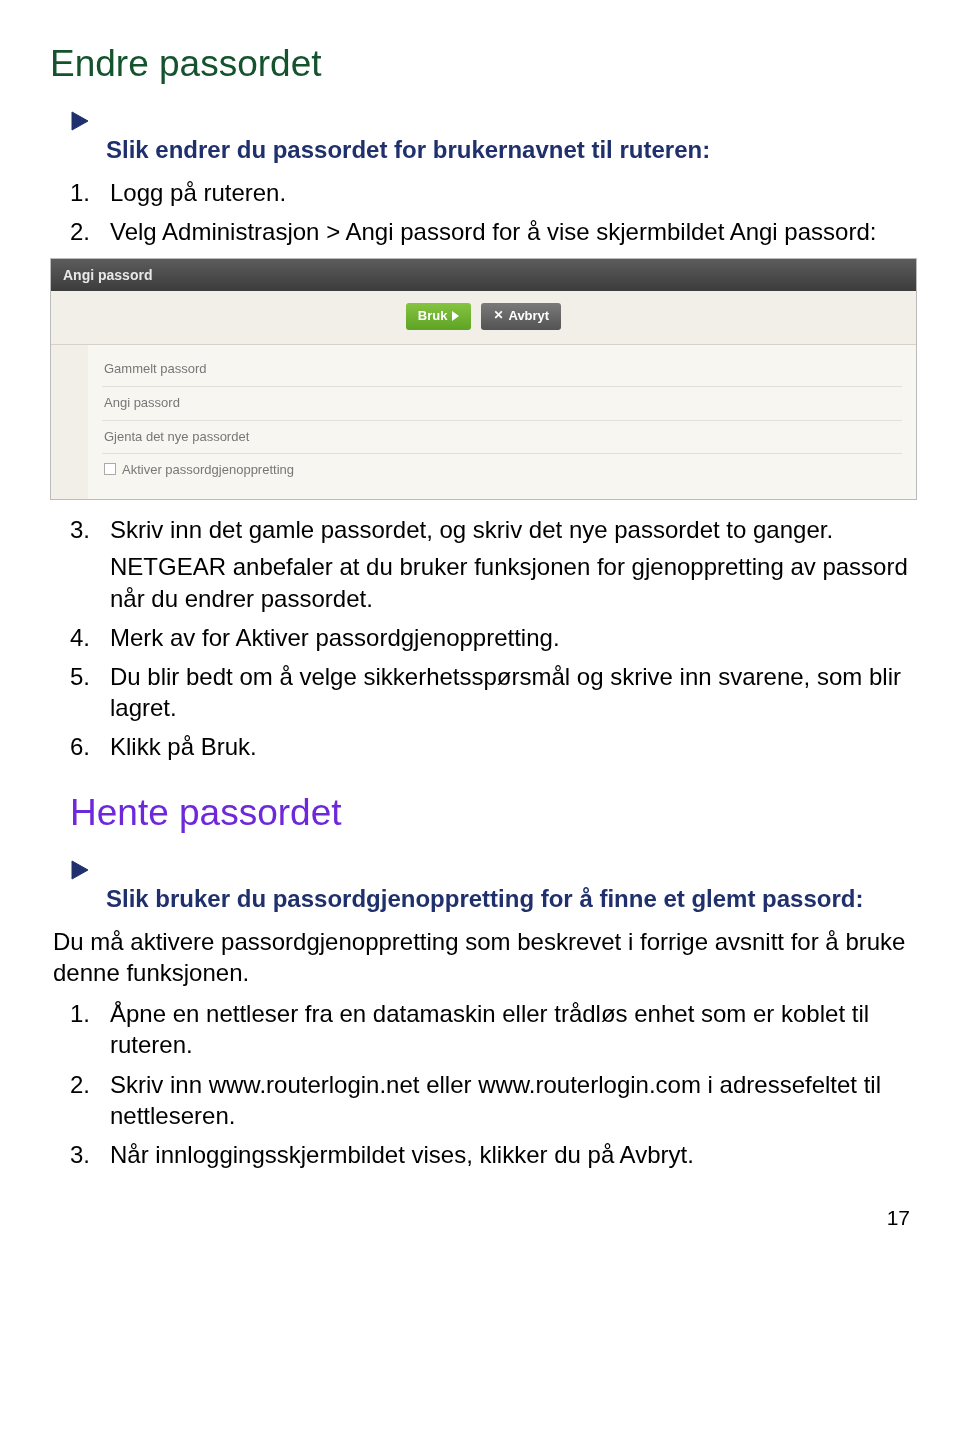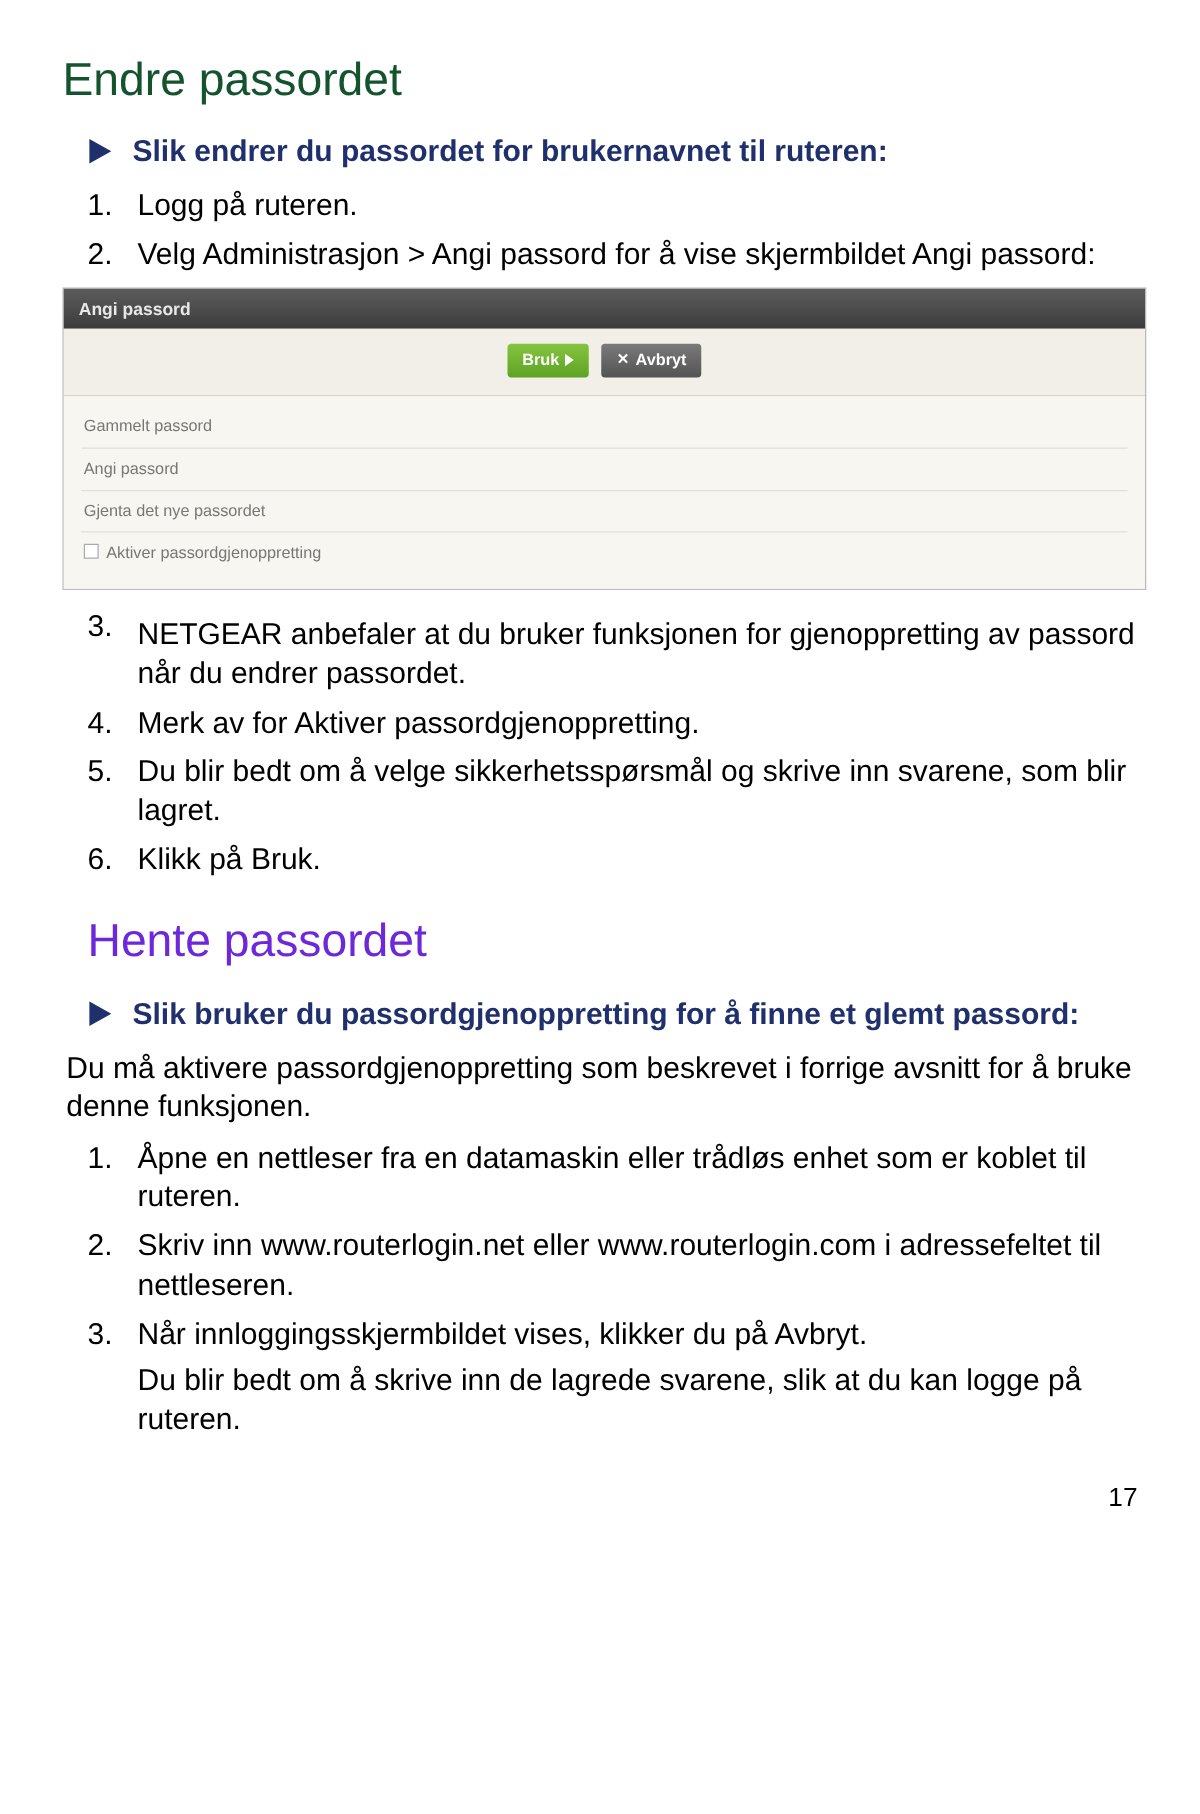--- a/index.html
+++ b/index.html
@@ -36,20 +36,21 @@
   }
   .arrow-icon {
     flex: 0 0 auto;
     width: 20px;
     height: 22px;
     margin-top: 4px;
   }
   .arrow-text {
     font-weight: 700;
     color: #1f306d;
+    margin-top: 28px;
   }
   .para {
     margin-left: 3px;
     margin-bottom: 10px;
   }
   ol.steps {
     list-style: none;
     margin-left: 20px;
     margin-bottom: 8px;
   }
@@ -109,20 +110,21 @@
     border-bottom: 5px solid transparent;
     border-left: 7px solid #fff;
   }
   .xmark {
     font-weight: 700;
     font-size: 12px;
   }
   .shot-fields {
     padding: 8px 14px 12px 14px;
     background: #f8f6f0;
+    margin-left: 37px;
   }
   .shot-fields .row {
     font-size: 13px;
     color: #777;
     padding: 8px 2px;
     border-bottom: 1px solid #e3e0d7;
   }
   .shot-fields .row:last-child { border-bottom: none; }
   .cb {
     display: inline-block;
@@ -182,20 +184,21 @@
     <div class="row">
       <span class="cb"></span><span>Aktiver passordgjenoppretting</span>
     </div>
   </div>
 </div>
 
 <ol class="steps">
   <li>
     <span class="num">3.</span>
     <span class="body">
+      <span>Skriv inn det gamle passordet, og skriv det nye passordet to ganger.</span>
       <div class="sub-para">NETGEAR anbefaler at du bruker funksjonen for gjenoppretting av passord når du endrer passordet.</div>
     </span>
   </li>
   <li>
     <span class="num">4.</span>
     <span class="body">
       <span>Merk av for </span><span class="bold">Aktiver passordgjenoppretting</span><span>.</span>
     </span>
   </li>
   <li>
@@ -229,18 +232,17 @@
   <li>
     <span class="num">2.</span>
     <span class="body">
       <span>Skriv inn </span><span class="bold">www.routerlogin.net</span><span> eller </span><span class="bold">www.routerlogin.com</span><span> i adressefeltet til nettleseren.</span>
     </span>
   </li>
   <li>
     <span class="num">3.</span>
     <span class="body">
       <span>Når innloggingsskjermbildet vises, klikker du på </span><span class="bold">Avbryt</span><span>.</span>
-      <div class="sub-para">Du blir bedt om å skrive inn de lagrede svarene, slik at du kan logge på ruteren.</div>
     </span>
   </li>
 </ol>
 
 <div class="page-num">17</div>
 
 </body></html>

